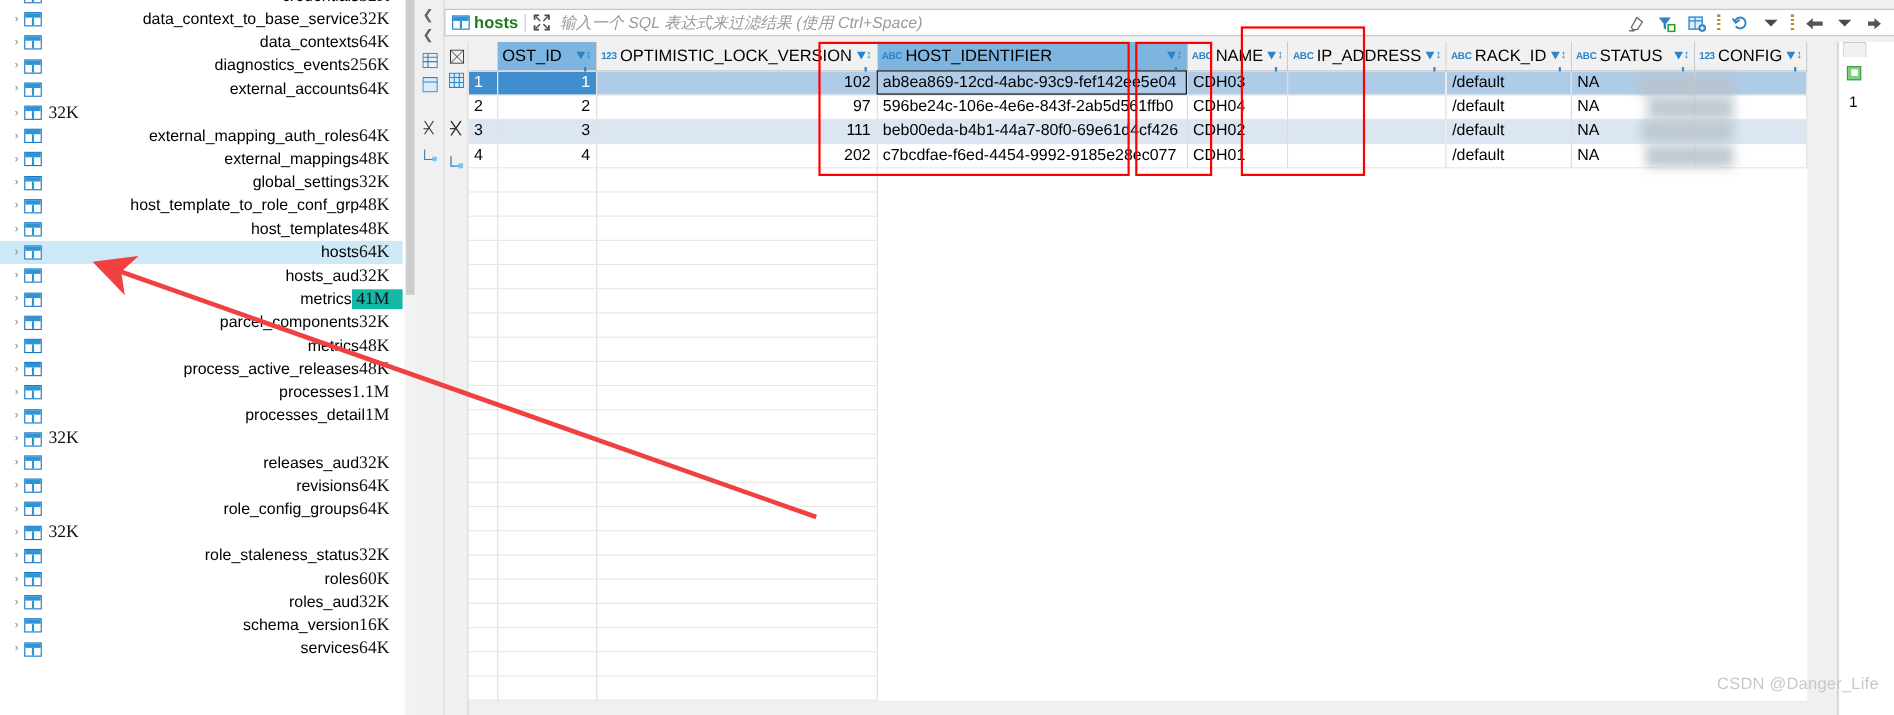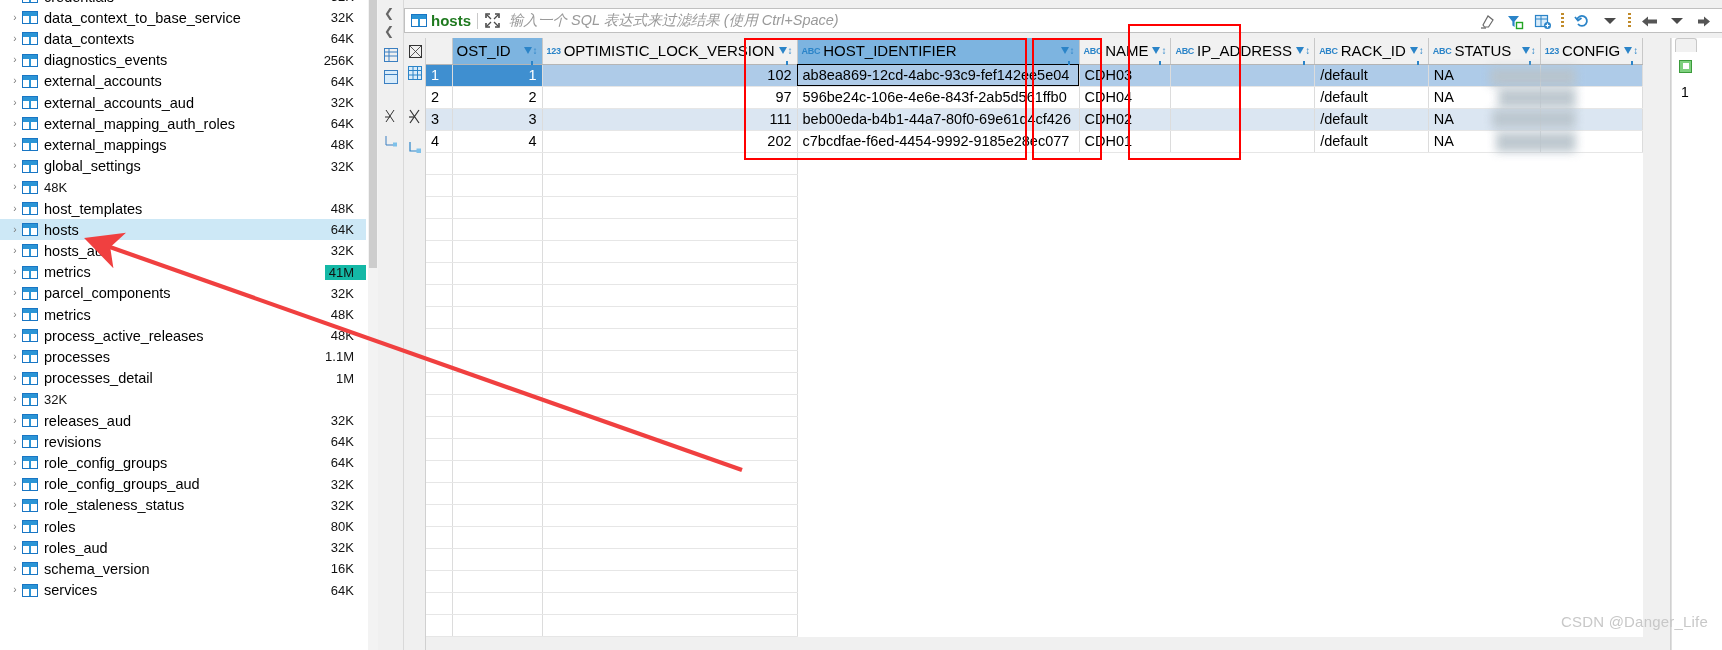--- a/index.html
+++ b/index.html
@@ -47,24 +47,24 @@
     background: #ffffff;
   }
   .tbl-icon .g::before {
     content: ""; position: absolute; left: 0; top: 0;
     width: 14px; height: 4px; background: #2b95d6;
   }
   .tbl-icon .g::after {
     content: ""; position: absolute; left: 6px; top: 4px;
     width: 1.5px; height: 7px; background: #2b95d6;
   }
-  .tbl-name { flex: 1 1 auto; overflow: hidden; text-overflow: ellipsis; }
+  .tbl-name { flex: 1 1 auto; overflow: hidden; text-overflow: ellipsis; text-align: right; }
   .tbl-size {
     flex: 0 0 auto; text-align: right;
-    padding-right: 12px; font-size: 13px; color: #111;
+    padding-right: 12px; font-size: 16px; color: #111; font-family: Liberation Serif, serif;
   }
   .tbl-size.hl { background: #14b8a6; padding-left: 4px; }
 
   
   #sb-scroll {
     position: absolute; right: 0; top: 0;
     width: 10px; height: 650px; background: #f3f3f3;
   }
   #sb-thumb {
     position: absolute; left: 1px; top: 0;
@@ -327,21 +327,20 @@
             <span class="g"></span>
           </span>
           <span class="tbl-name">external_accounts</span>
           <span class="tbl-size">64K</span>
         </div>
         <div class="tree-row" style="top: 92px; position: absolute; width: 366px;">
           <span class="twisty">›</span>
           <span class="tbl-icon">
             <span class="g"></span>
           </span>
-          <span class="tbl-name">external_accounts_aud</span>
           <span class="tbl-size">32K</span>
         </div>
         <div class="tree-row" style="top: 113.2px; position: absolute; width: 366px;">
           <span class="twisty">›</span>
           <span class="tbl-icon">
             <span class="g"></span>
           </span>
           <span class="tbl-name">external_mapping_auth_roles</span>
           <span class="tbl-size">64K</span>
         </div>
@@ -359,20 +358,21 @@
             <span class="g"></span>
           </span>
           <span class="tbl-name">global_settings</span>
           <span class="tbl-size">32K</span>
         </div>
         <div class="tree-row" style="top: 176.8px; position: absolute; width: 366px;">
           <span class="twisty">›</span>
           <span class="tbl-icon">
             <span class="g"></span>
           </span>
+          <span class="tbl-name">host_template_to_role_conf_grp</span>
           <span class="tbl-size">48K</span>
         </div>
         <div class="tree-row" style="top: 198px; position: absolute; width: 366px;">
           <span class="twisty">›</span>
           <span class="tbl-icon">
             <span class="g"></span>
           </span>
           <span class="tbl-name">host_templates</span>
           <span class="tbl-size">48K</span>
         </div>
@@ -469,38 +469,37 @@
             <span class="g"></span>
           </span>
           <span class="tbl-name">role_config_groups</span>
           <span class="tbl-size">64K</span>
         </div>
         <div class="tree-row" style="top: 473.6px; position: absolute; width: 366px;">
           <span class="twisty">›</span>
           <span class="tbl-icon">
             <span class="g"></span>
           </span>
-          <span class="tbl-name">role_config_groups_aud</span>
           <span class="tbl-size">32K</span>
         </div>
         <div class="tree-row" style="top: 494.8px; position: absolute; width: 366px;">
           <span class="twisty">›</span>
           <span class="tbl-icon">
             <span class="g"></span>
           </span>
           <span class="tbl-name">role_staleness_status</span>
           <span class="tbl-size">32K</span>
         </div>
         <div class="tree-row" style="top: 516px; position: absolute; width: 366px;">
           <span class="twisty">›</span>
           <span class="tbl-icon">
             <span class="g"></span>
           </span>
           <span class="tbl-name">roles</span>
-          <span class="tbl-size">80K</span>
+          <span class="tbl-size">60K</span>
         </div>
         <div class="tree-row" style="top: 537.2px; position: absolute; width: 366px;">
           <span class="twisty">›</span>
           <span class="tbl-icon">
             <span class="g"></span>
           </span>
           <span class="tbl-name">roles_aud</span>
           <span class="tbl-size">32K</span>
         </div>
         <div class="tree-row" style="top: 558.4px; position: absolute; width: 366px;">

